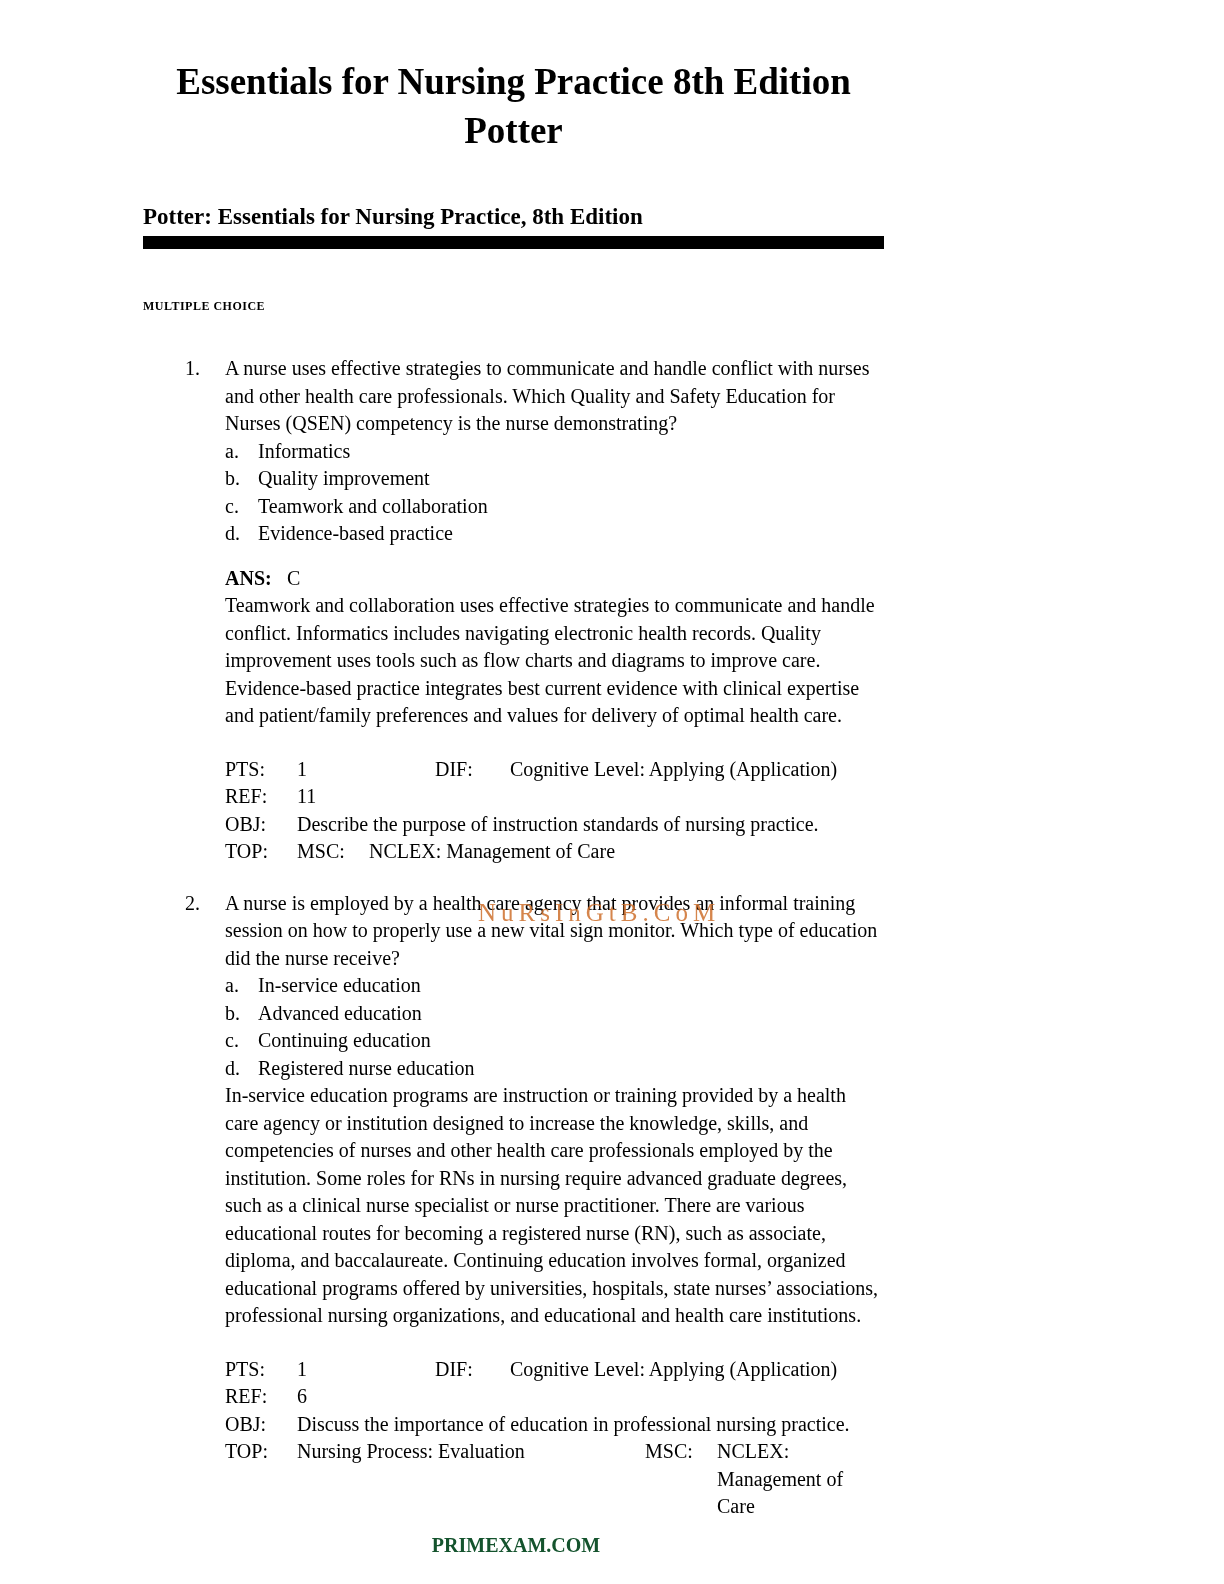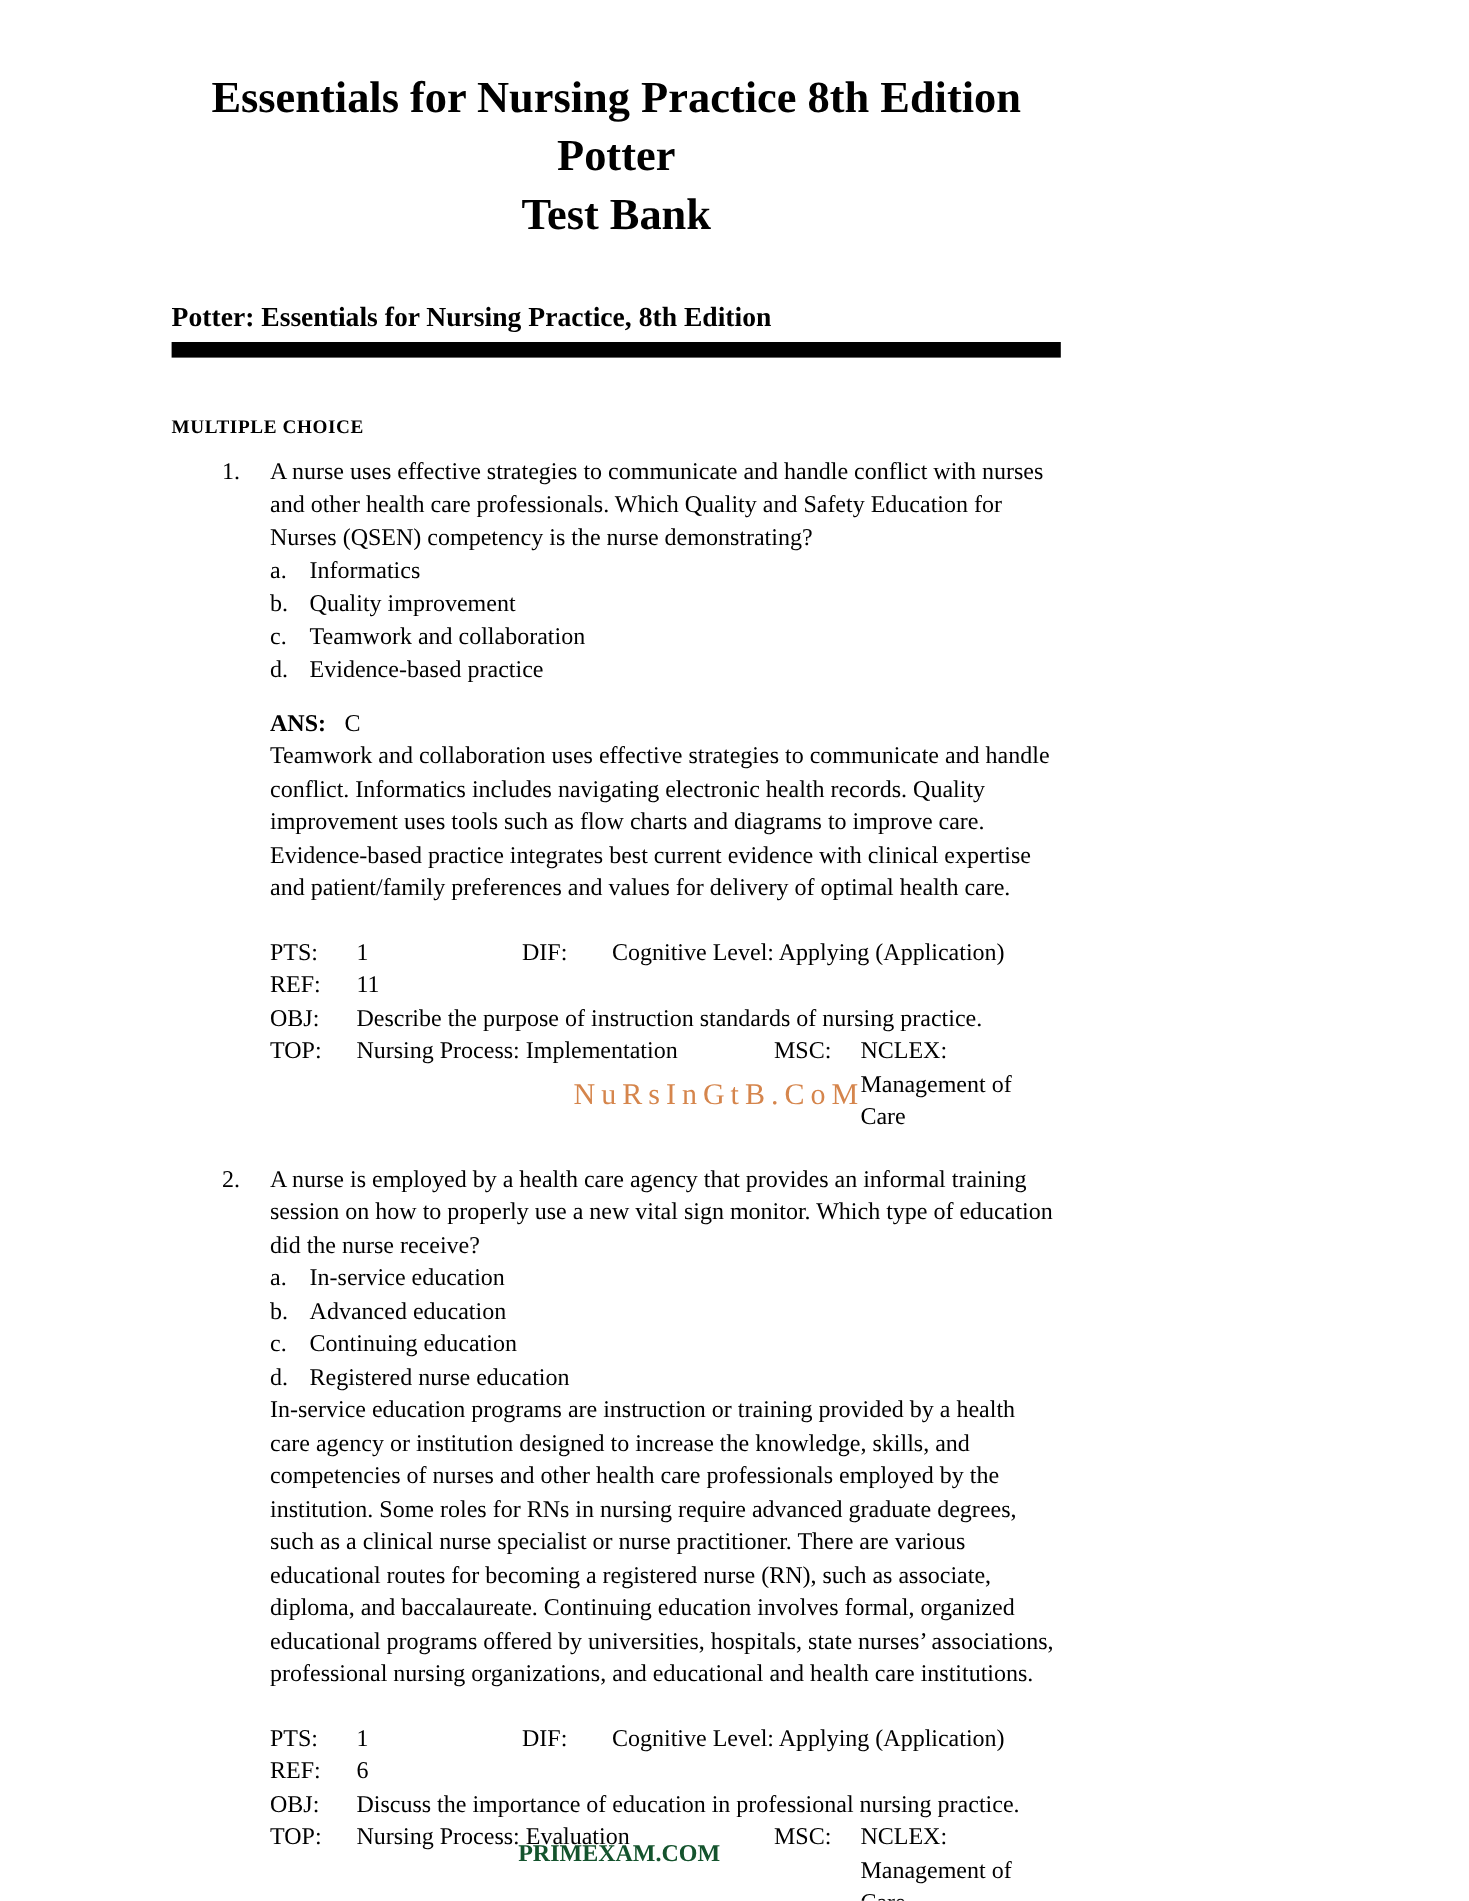--- a/index.html
+++ b/index.html
@@ -30,22 +30,22 @@
     line-height: 1.33;
   }
   .heading-bar {
     height: 13px;
     background: #000000;
     margin-top: 4px;
     margin-bottom: 50px;
   }
   .section-heading {
     font-weight: bold;
-    font-size: 16px;
-    margin-bottom: 14px;
+    font-size: 12px;
+    margin-bottom: 41px;
     letter-spacing: 0.5px;
   }
 
   .question {
     display: flex;
     font-size: 20px;
     line-height: 27.5px;
     margin-bottom: 24px;
   }
   .q-number {
@@ -95,21 +95,20 @@
     margin-left: 36px;
   }
 </style>
 </head>
 <body>
 
 <div class="page">
 
   <div class="doc-title">
     <div>Essentials for Nursing Practice 8th Edition Potter</div>
-    <div>Test Bank</div>
   </div>
 
   <div class="chapter-heading">
     <div>Potter: Essentials for Nursing Practice, 8th Edition</div>
   </div>
   <div class="heading-bar"></div>
 
   <div class="section-heading">MULTIPLE CHOICE</div>
 
   <div class="question">
@@ -148,21 +147,20 @@
         <div class="meta-row">
           <span class="meta-label">REF:</span>
           <span class="meta-flex">11</span>
         </div>
         <div class="meta-row">
           <span class="meta-label">OBJ:</span>
           <span class="meta-flex">Describe the purpose of instruction standards of nursing practice.</span>
         </div>
         <div class="meta-row">
           <span class="meta-label">TOP:</span>
-          <span class="top-val">Nursing Process: Implementation</span>
           <span class="msc-label">MSC:</span>
           <span class="meta-flex">NCLEX: Management of Care</span>
         </div>
       </div>
     </div>
   </div>
 
   <div class="question">
     <div class="q-number">2.</div>
     <div class="q-body">

